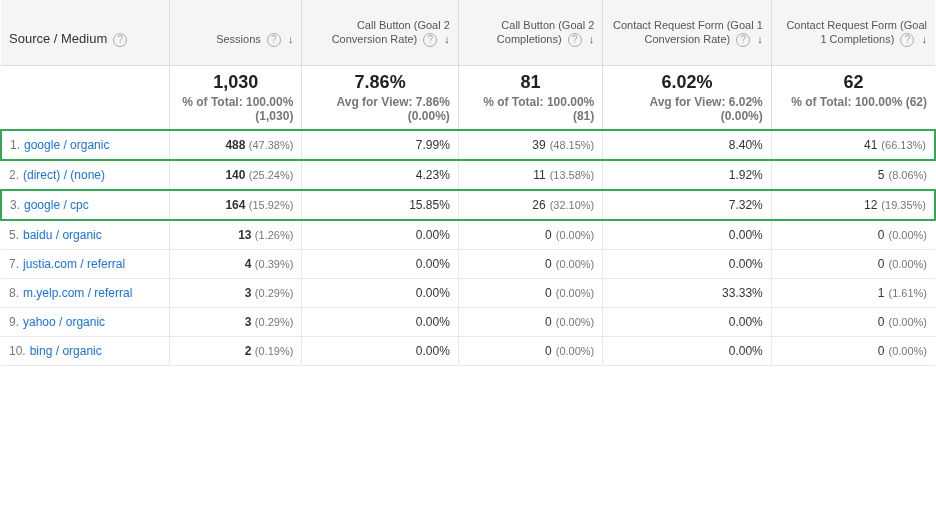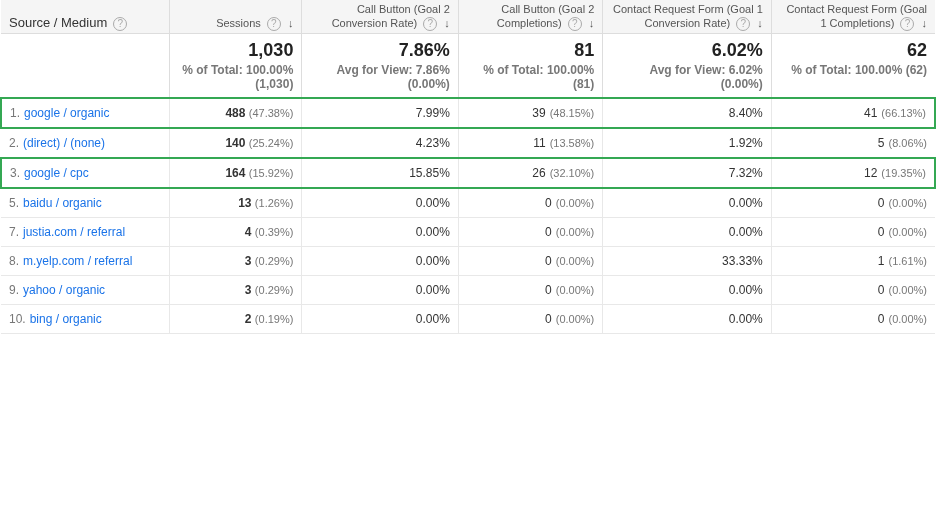--- a/index.html
+++ b/index.html
@@ -22,21 +22,21 @@
     col.col-sessions { width: 110px; }
     col.col-cb-rate { width: 130px; }
     col.col-cb-comp { width: 120px; }
     col.col-cr-rate { width: 140px; }
     col.col-cr-comp { width: 136px; }
 
     thead tr:first-child th {
       background: #f5f5f5;
       border-bottom: 1px solid #ddd;
       border-right: 1px solid #ddd;
-      padding: 2px 8px;
+      padding: 18px 8px;
       text-align: left;
       vertical-align: bottom;
       font-size: 11px;
       font-weight: normal;
       color: #555;
       line-height: 1.3;
     }
     thead tr:first-child th:last-child { border-right: none; }
 
     .sort-icon {
@@ -67,20 +67,21 @@
       text-align: right;
       vertical-align: top;
     }
     thead tr.summary-row th:first-child { text-align: left; }
     thead tr.summary-row th:last-child { border-right: none; }
 
     .summary-main {
       font-size: 18px;
       font-weight: bold;
       color: #222;
+      text-align: center;
     }
     .summary-sub {
       font-size: 12px;
       color: #777;
       margin-top: 2px;
     }
 
     tbody tr {
       border-bottom: 1px solid #e8e8e8;
     }

